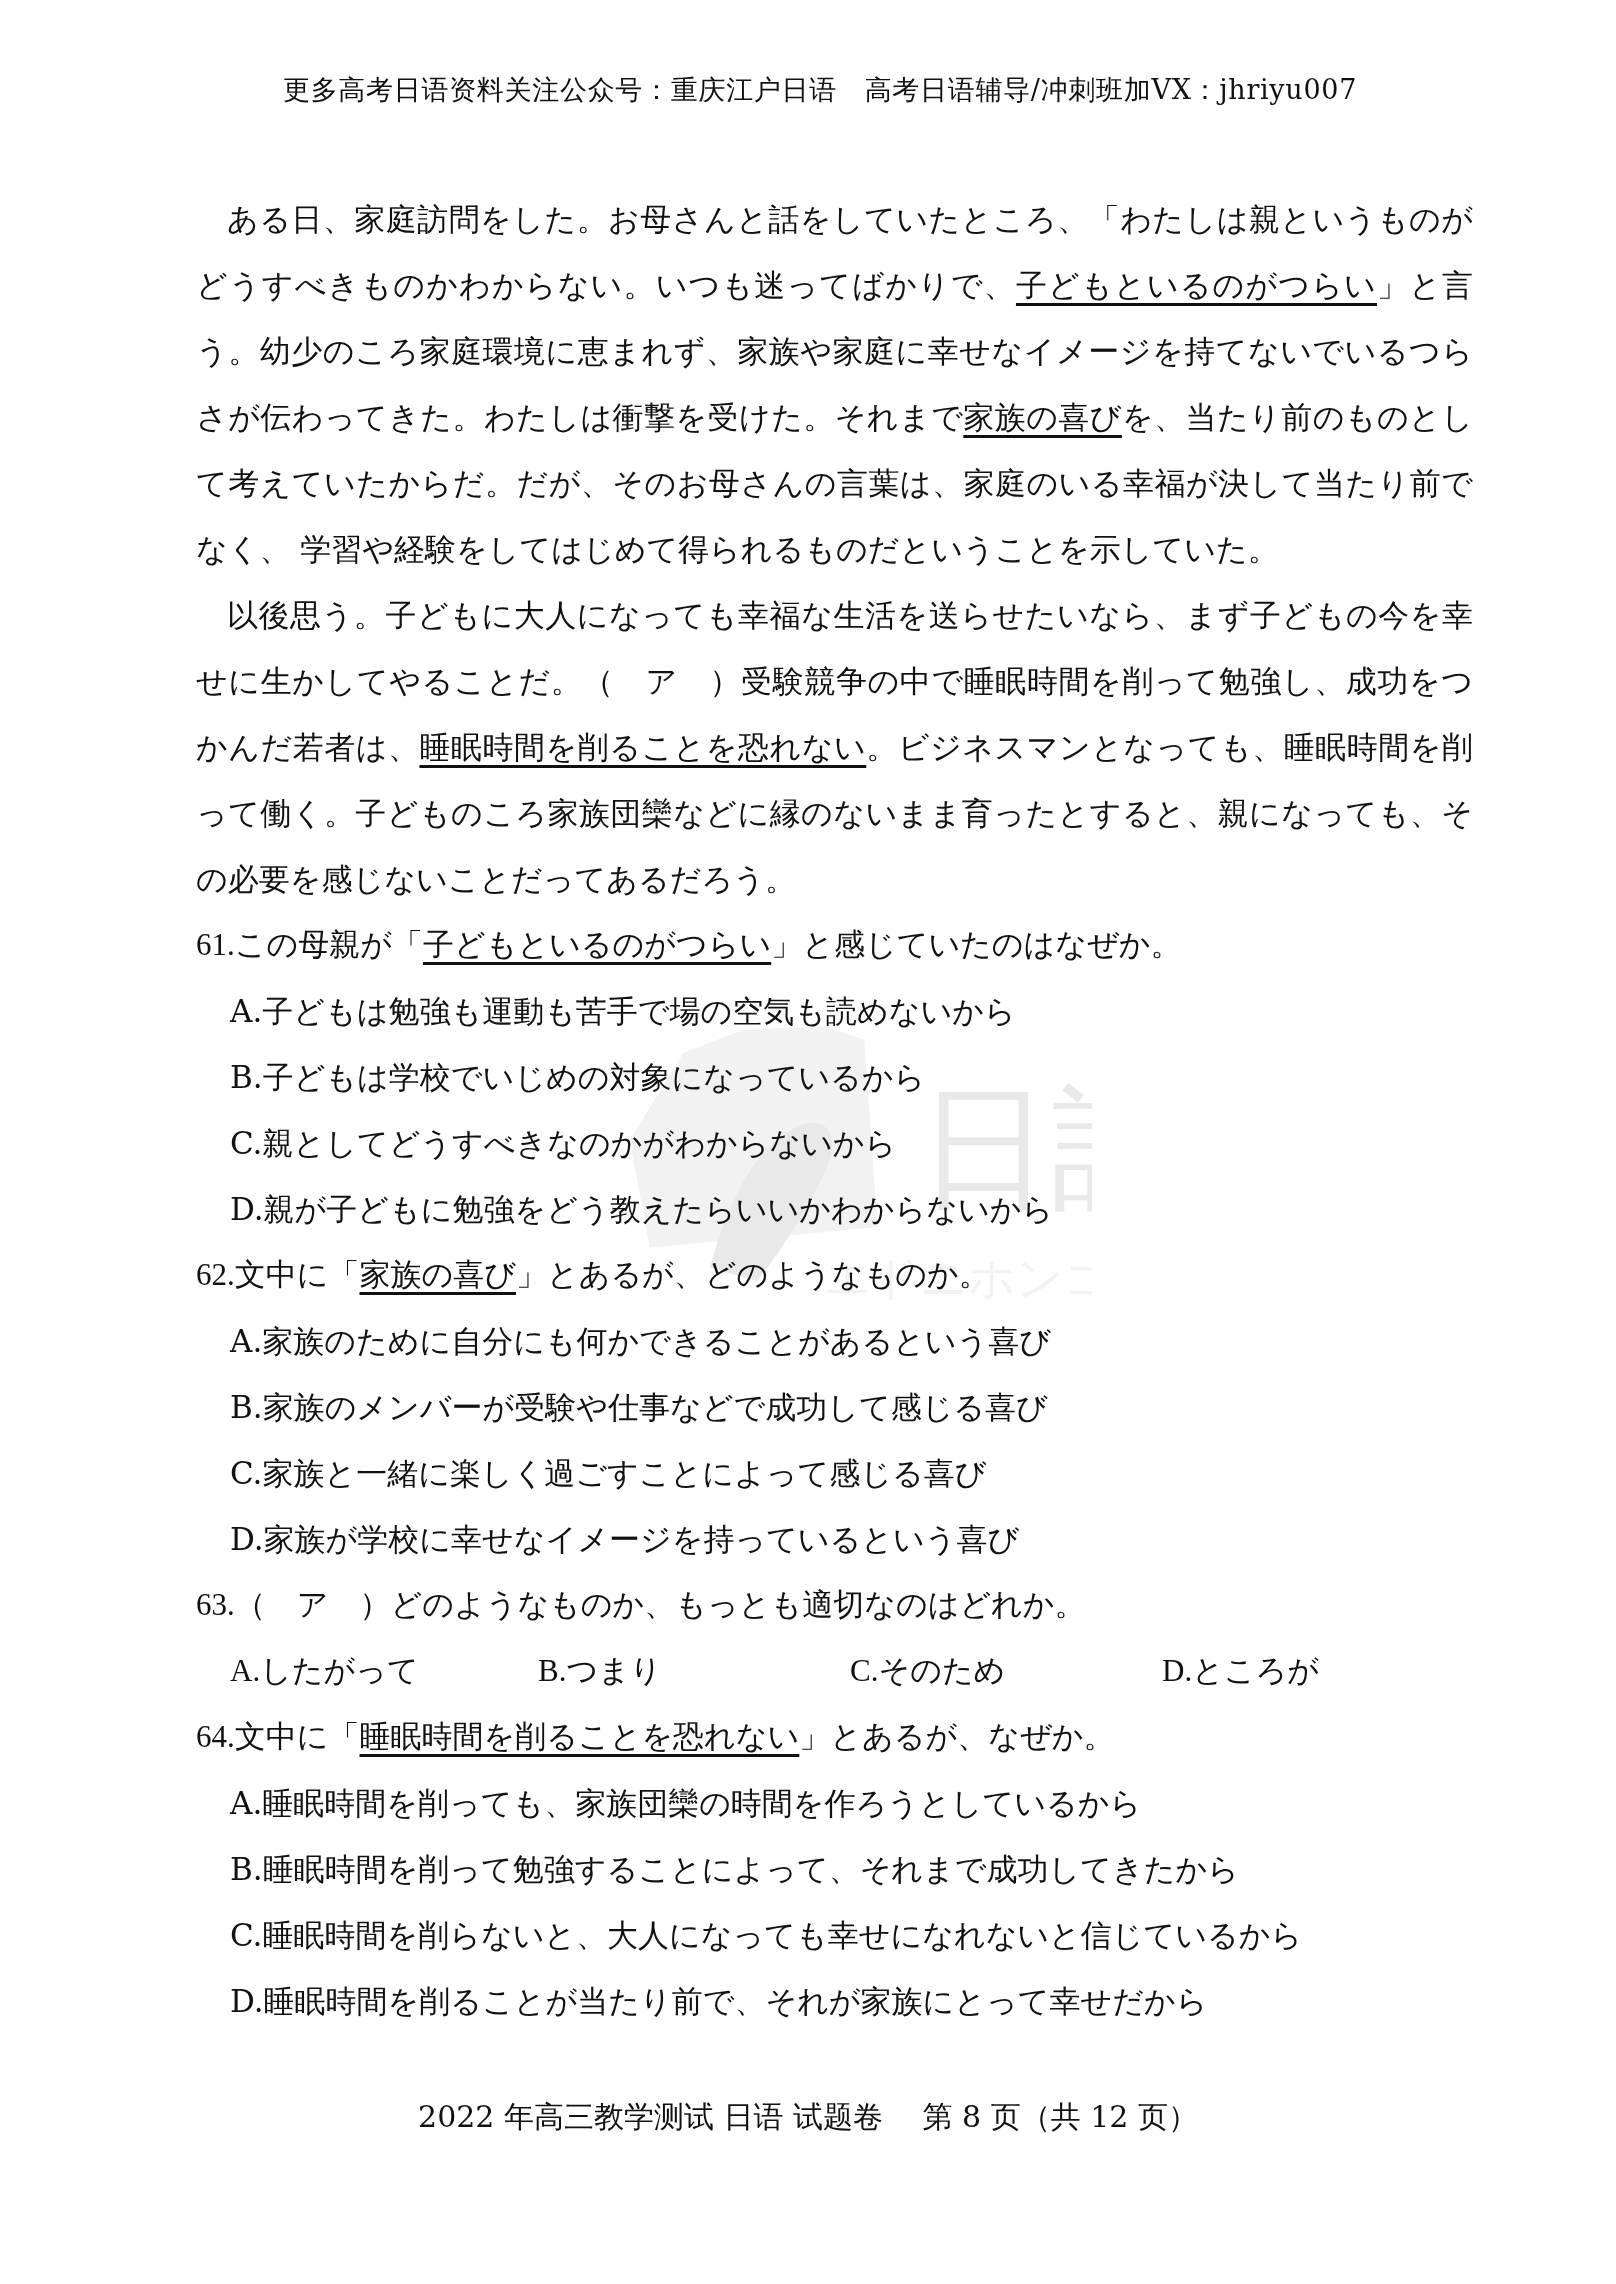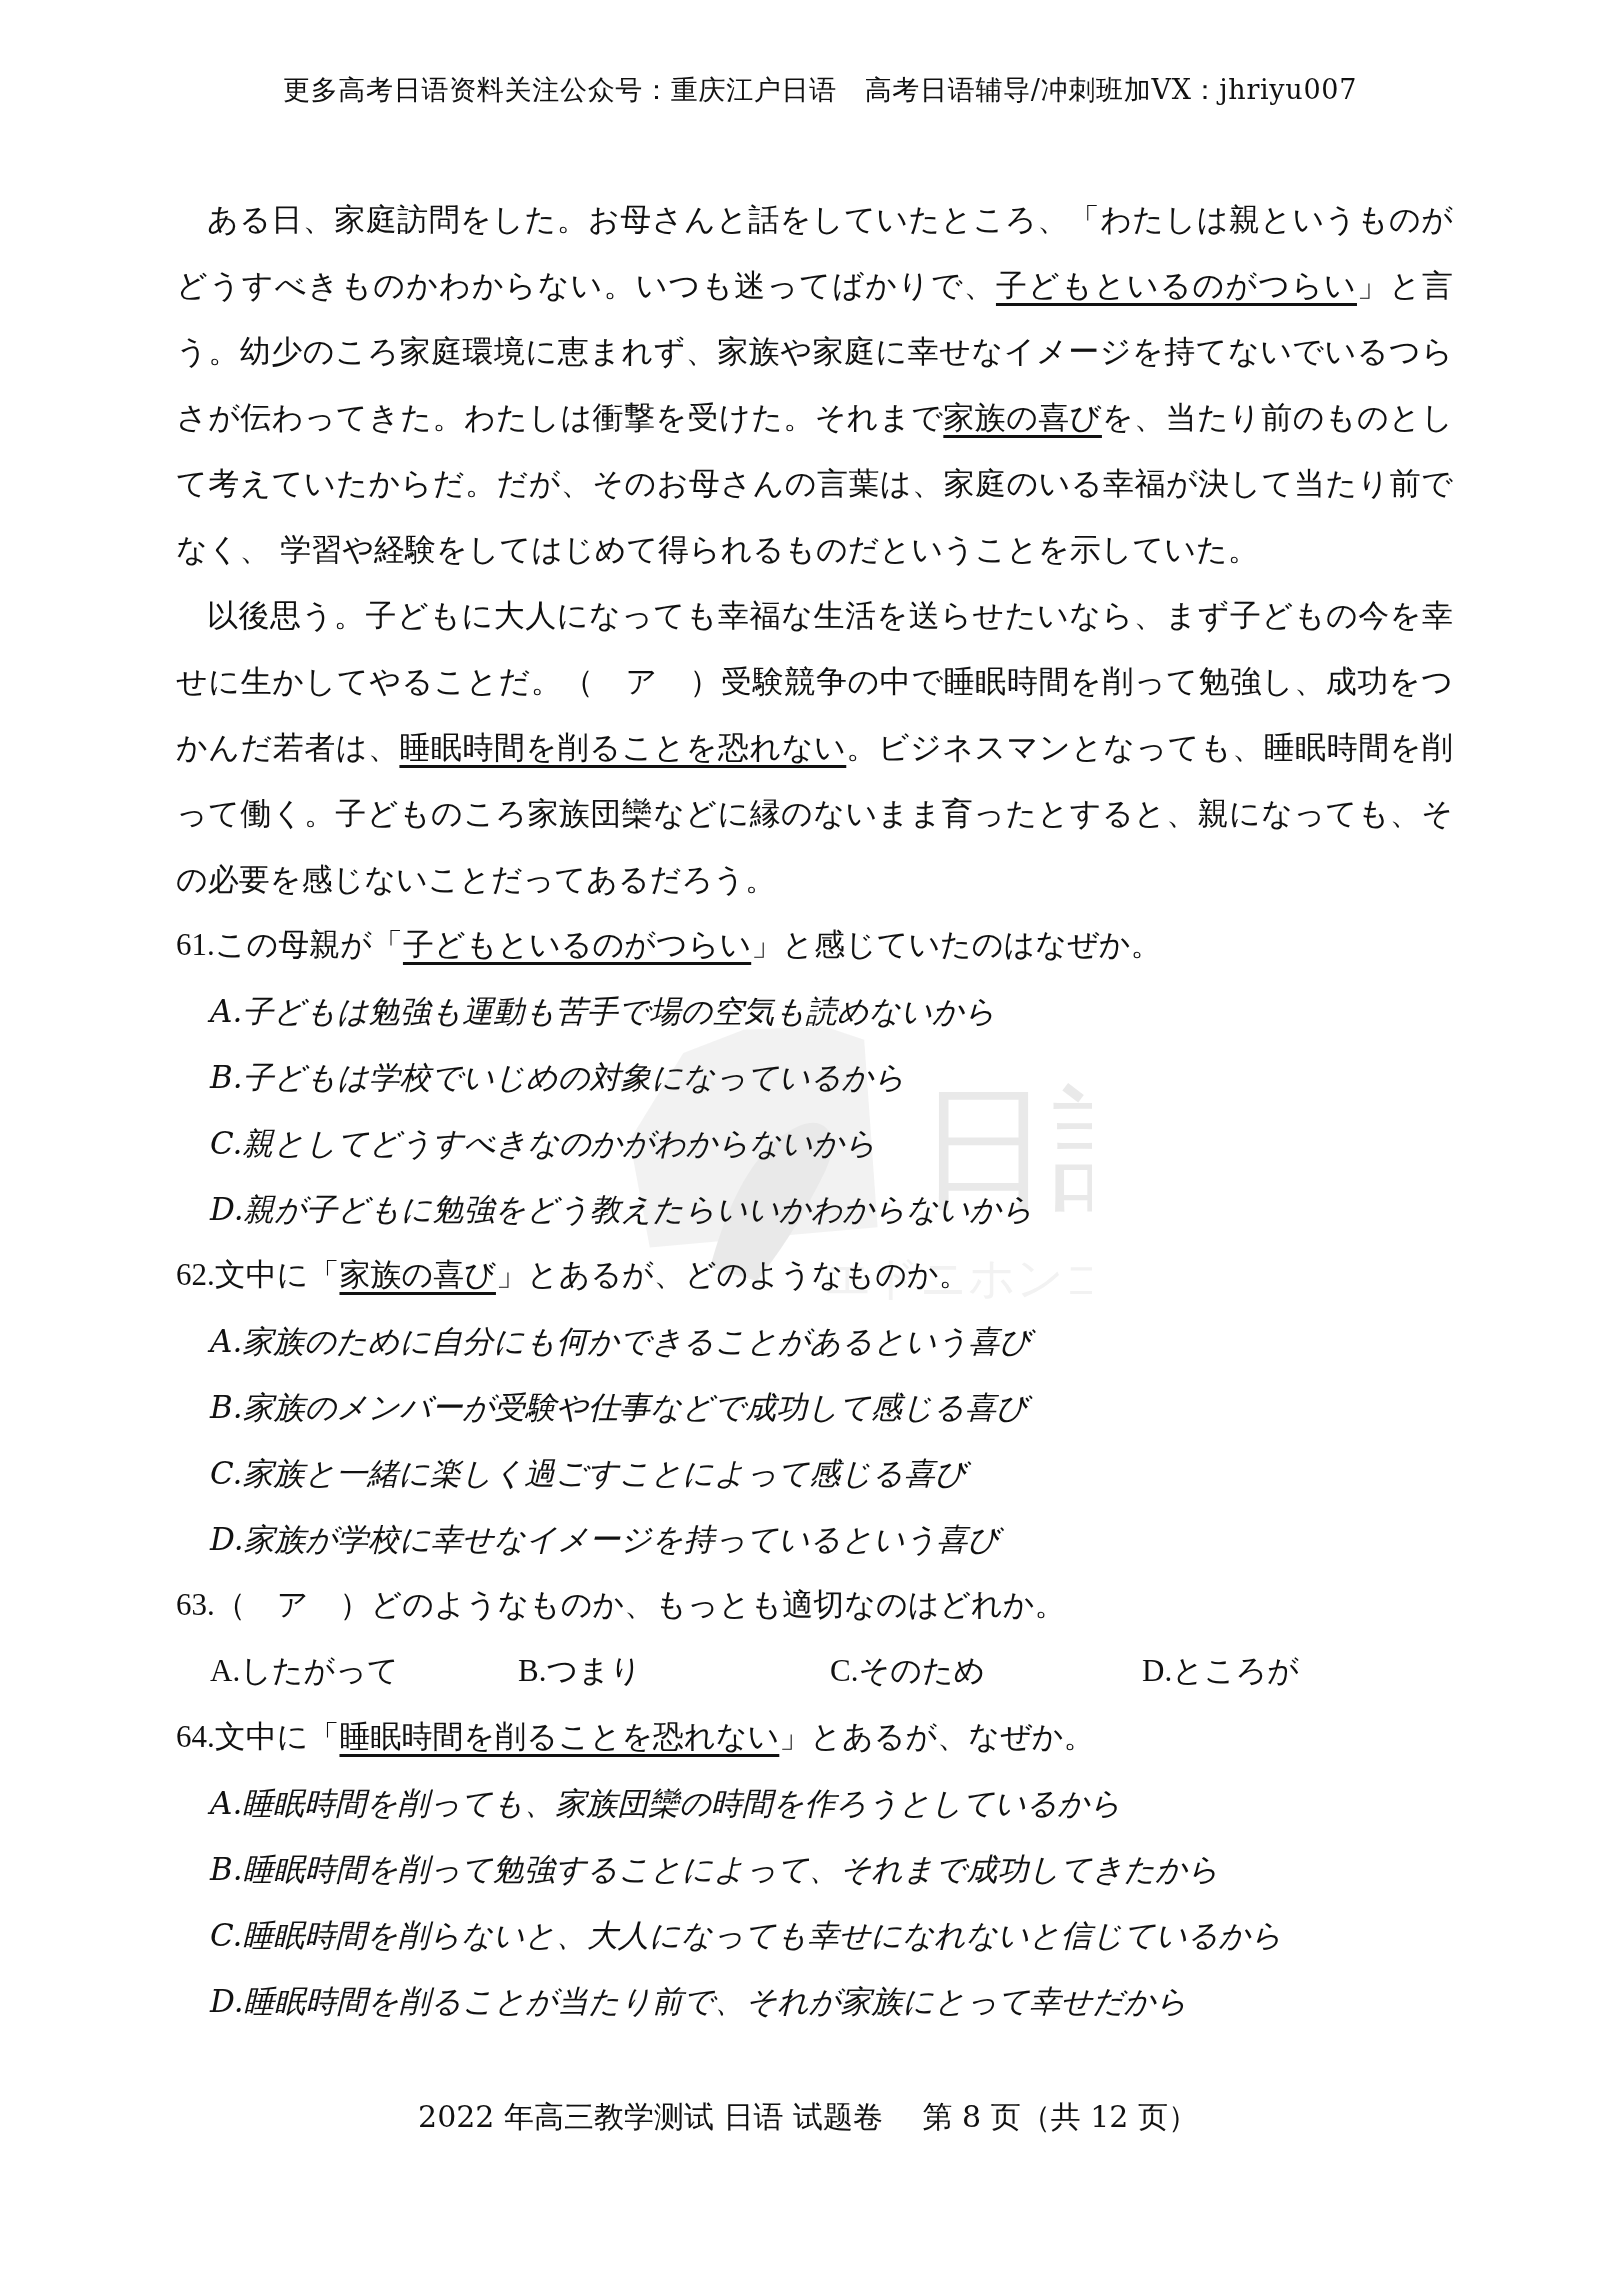--- a/index.html
+++ b/index.html
@@ -1,24 +1,24 @@
 <!DOCTYPE html>
 <html style="font-size:10.7px"><head>
 <meta charset="utf-8">
 <style>
   html, body { margin: 0; padding: 0; background: #ffffff; }
   body { width: 1616px; height: 2284px; position: relative; overflow: hidden;
          font-family: "DejaVu Serif", "Liberation Serif", serif; color: #111; }
   .header { position: absolute; top: 72px; left: 12px; width: 1616px; text-align: center;
             font-size: 27px; letter-spacing: 0.7px; }
-  .body { position: absolute; left: 176px; top: 186px; width: 1277px; font-size: 31px; }
+  .body { position: absolute; left: 196px; top: 186px; width: 1277px; font-size: 31px; }
   .para { margin: 0; line-height: 66px; text-align: justify; text-indent: 1em; }
   .u { text-decoration: underline; text-decoration-thickness: 2.7px; text-underline-offset: 6.7px; }
   .q { line-height: 66px; margin: 0; font-family: Liberation Serif, serif; }
-  .opt { line-height: 66px; margin: 0; padding-left: 34px; font-style: italic; }
+  .opt { line-height: 66px; margin: 0; padding-left: 34px; }
   .opt-row { display: flex; line-height: 66px; padding-left: 34px; font-family: Liberation Serif, serif; }
   .opt-row span { display: inline-block; }
   .footer { position: absolute; top: 2097px; left: 0; width: 1616px; text-align: center; font-size: 30px; }
   .watermark { position: absolute; left: 623px; top: 1026px; width: 469px; height: 282px; opacity: 0.18; pointer-events: none; }
 </style>
 </head>
 <body>
 
 <div class="header">更多高考日语资料关注公众号：重庆江户日语　高考日语辅导/冲刺班加VX：jhriyu007</div>
 

